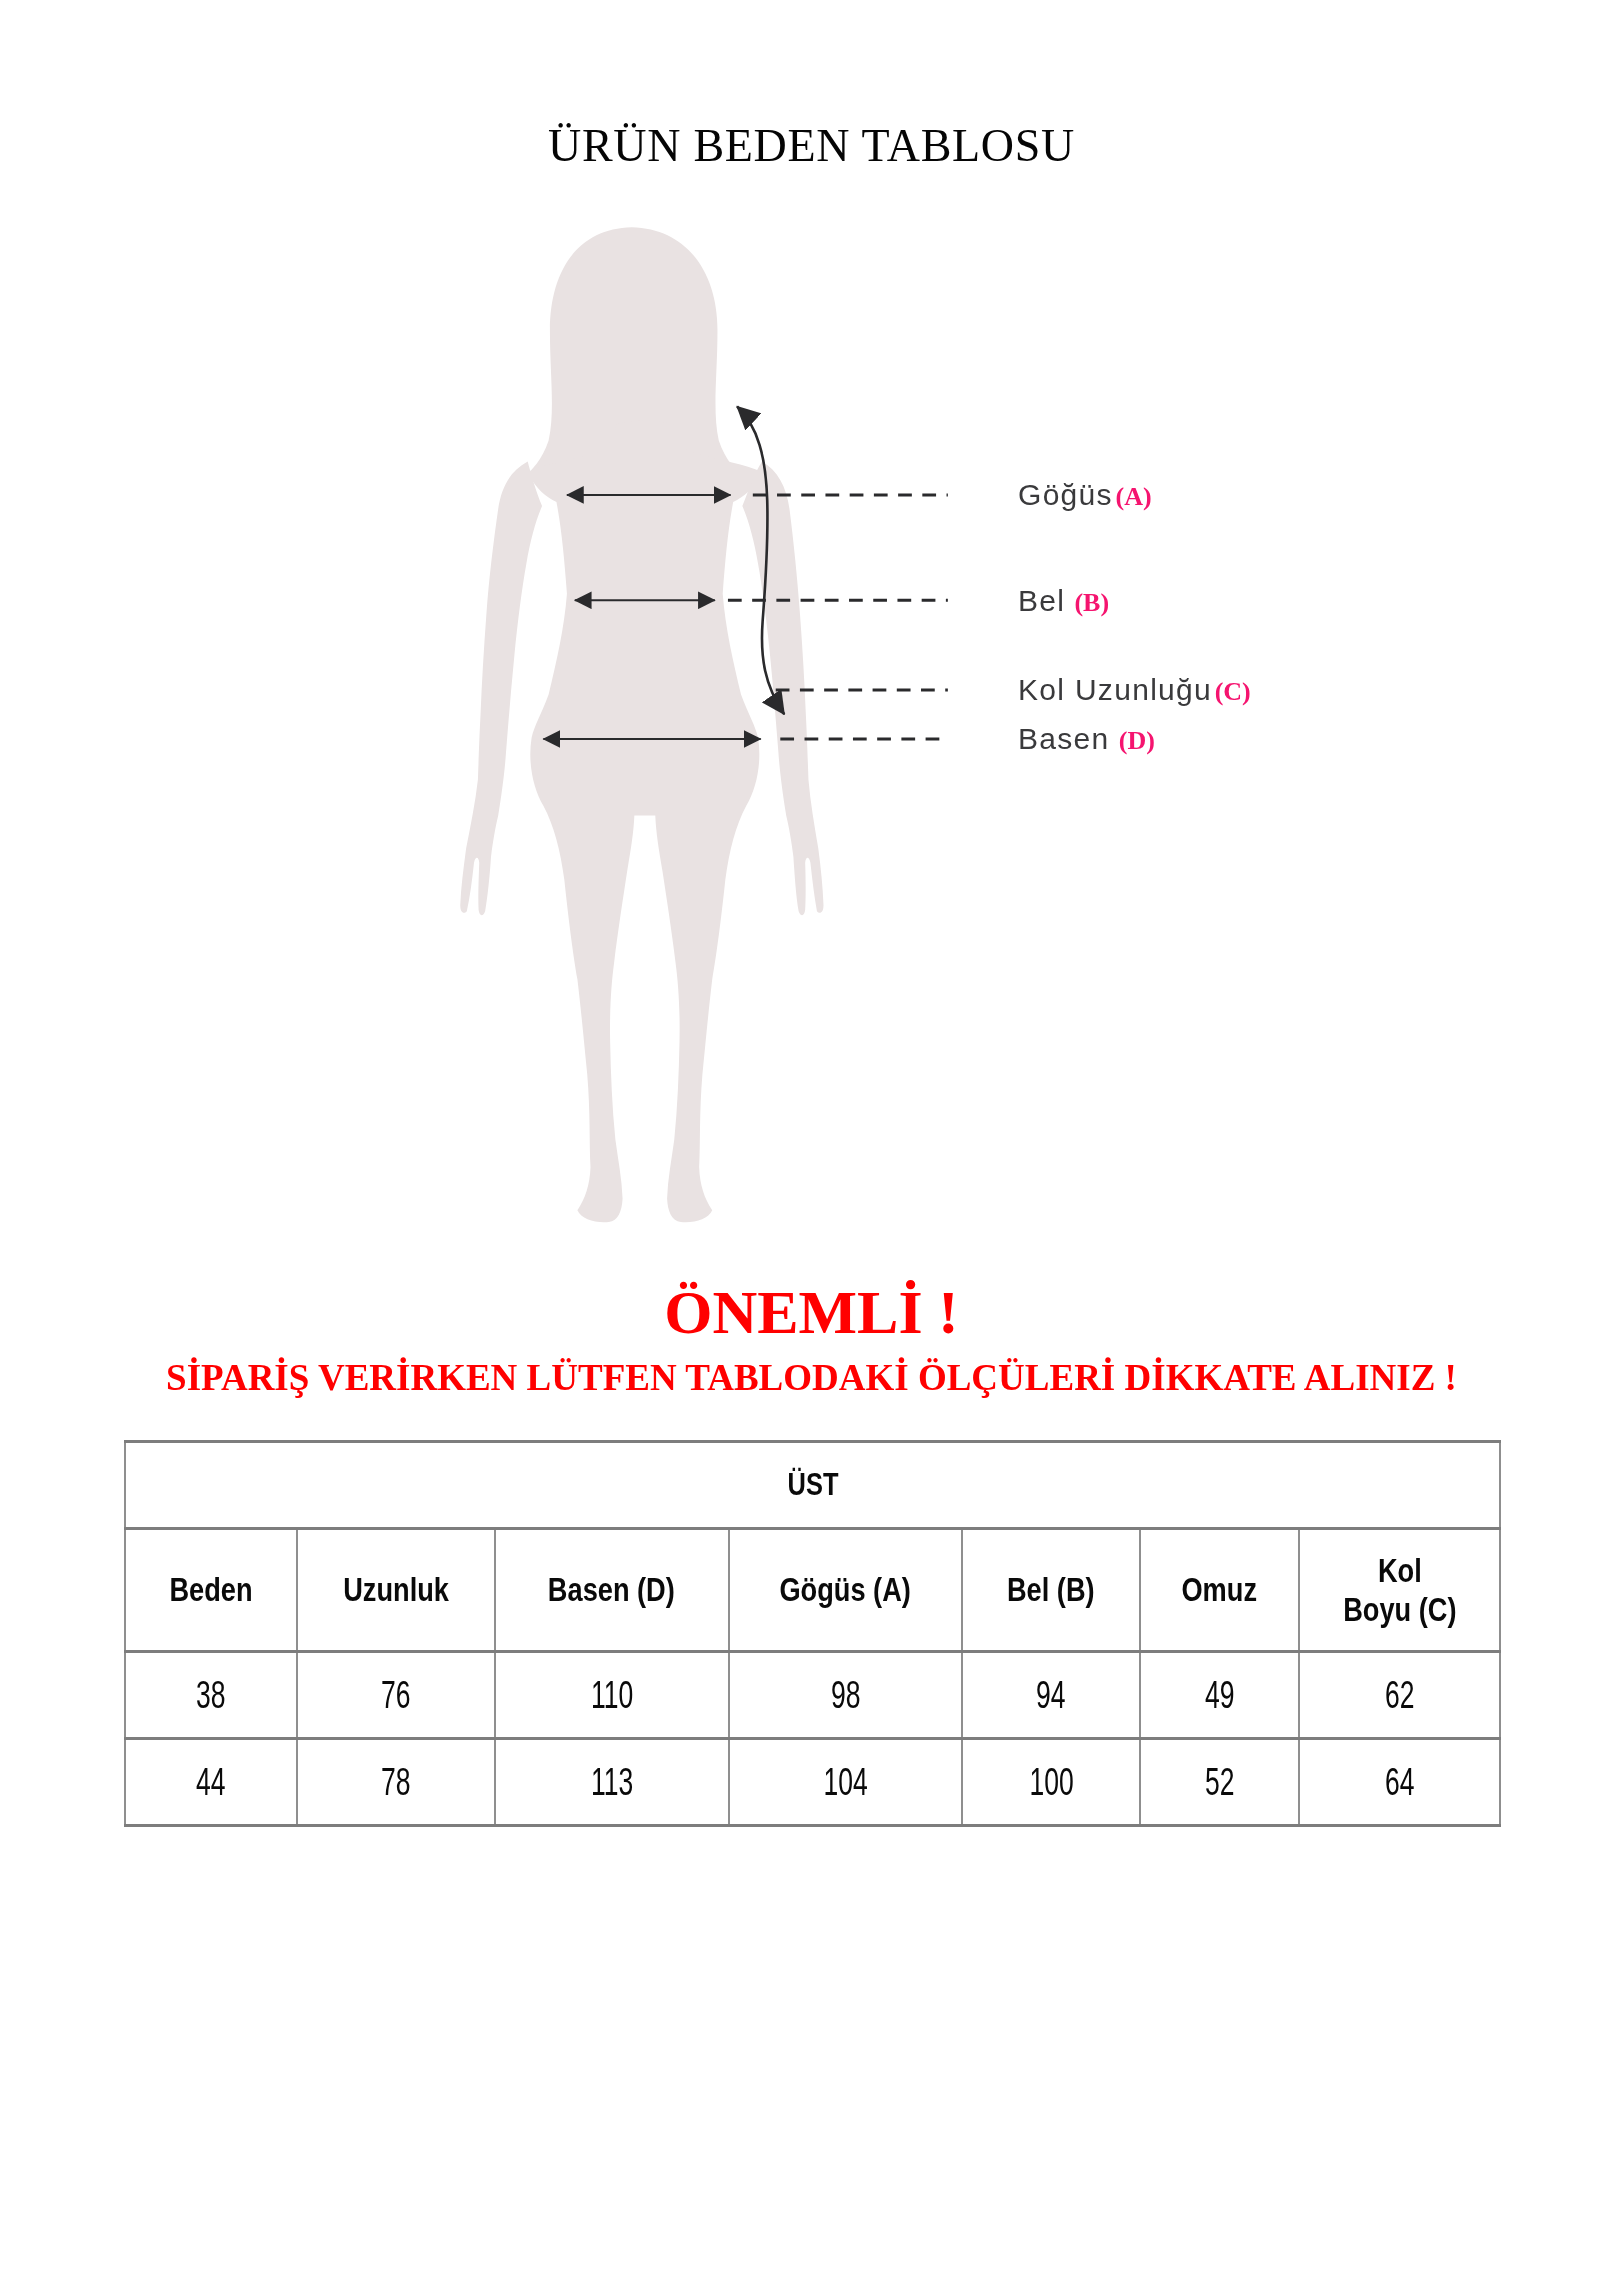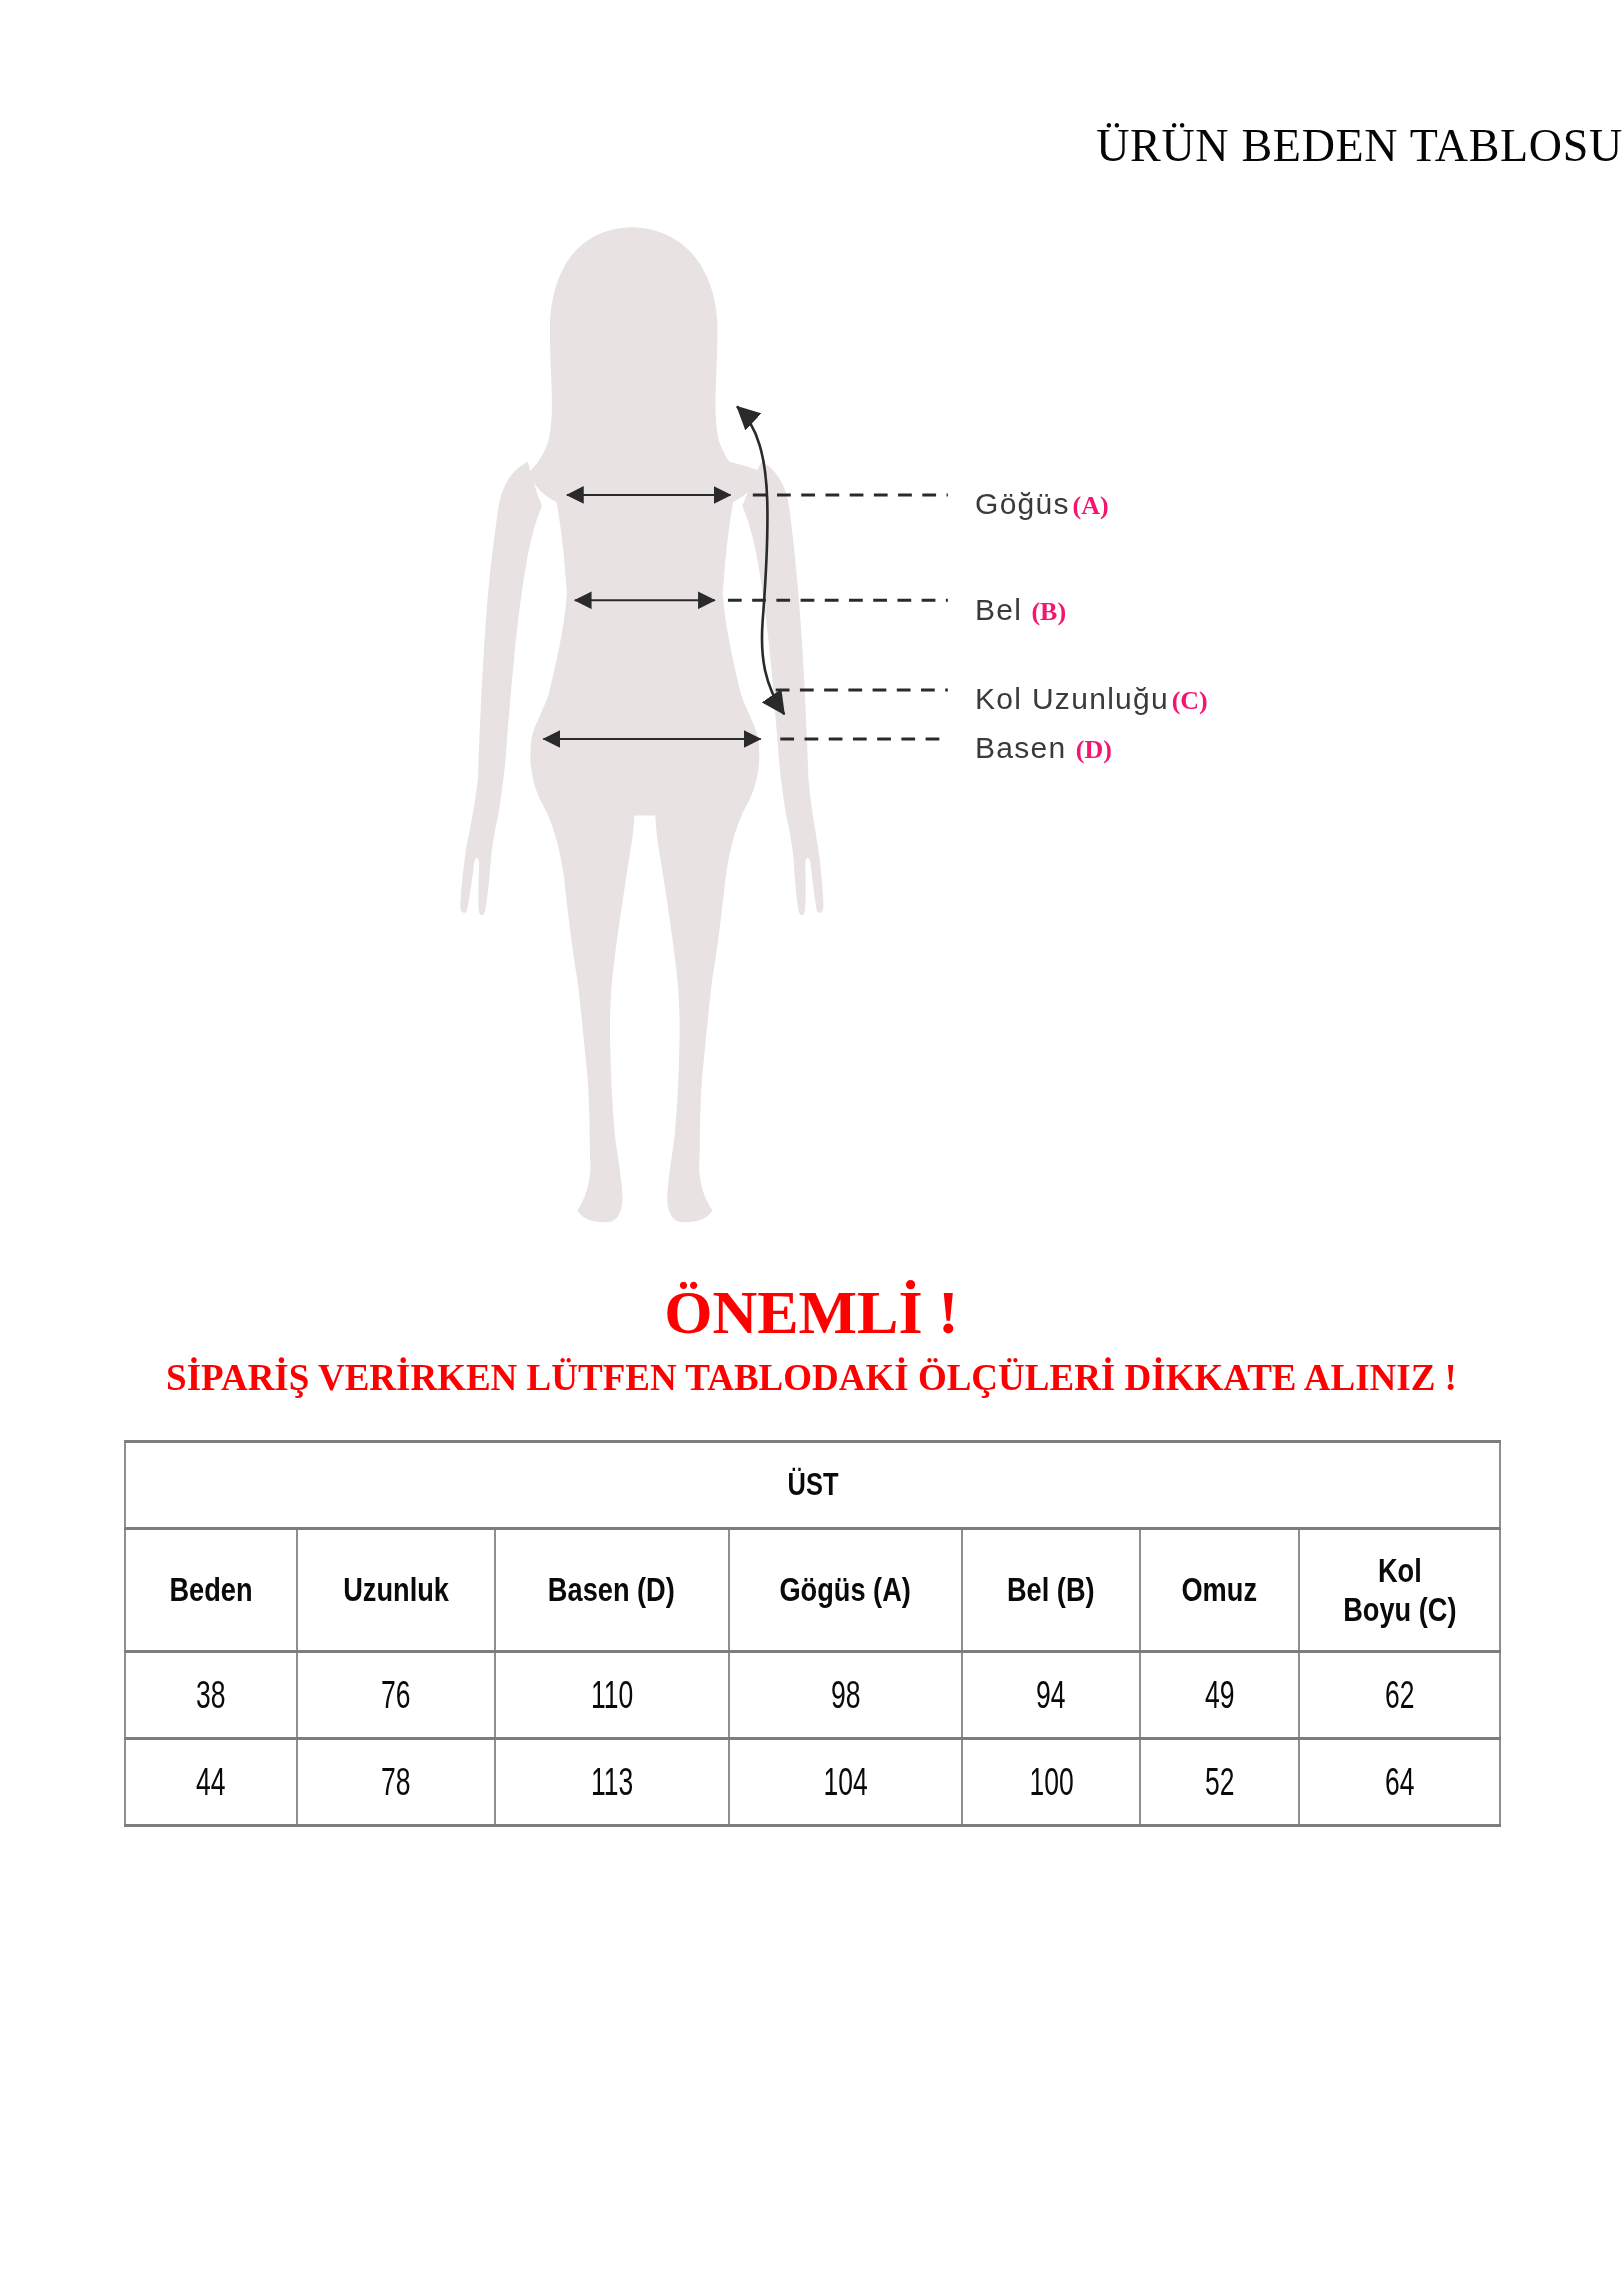--- a/index.html
+++ b/index.html
@@ -8,38 +8,38 @@
     width:1623px;
     height:2295px;
     background:#ffffff;
     font-family:"Liberation Sans", sans-serif;
     overflow:hidden;
   }
   .title{
     position:absolute;
     top:119px; left:0; width:100%;
     margin:0;
-    text-align:right;
+    text-align:center;
     font-family:"Liberation Serif", serif;
     font-weight:400;
     font-size:46px;
     letter-spacing:0.7px;
     color:#050505;
   }
   
   .diagram-svg{
     position:absolute;
     left:419px; top:222px;
     width:576px; height:1021px;
   }
   .mlabels{position:absolute;left:0;top:0;width:1623px;height:1243px;pointer-events:none;}
   .mlabel{
     position:absolute;
-    left:975px;
-    height:42px; line-height:60px;
+    left:1018px;
+    height:42px; line-height:42px;
     white-space:nowrap;
     font-size:30px;
     color:#3a3a3c;
     letter-spacing:1.3px;
   }
   .mlabel .mcode{
     font-family:"Liberation Serif", serif;
     font-weight:700;
     font-size:26px;
     color:#f5146f;

